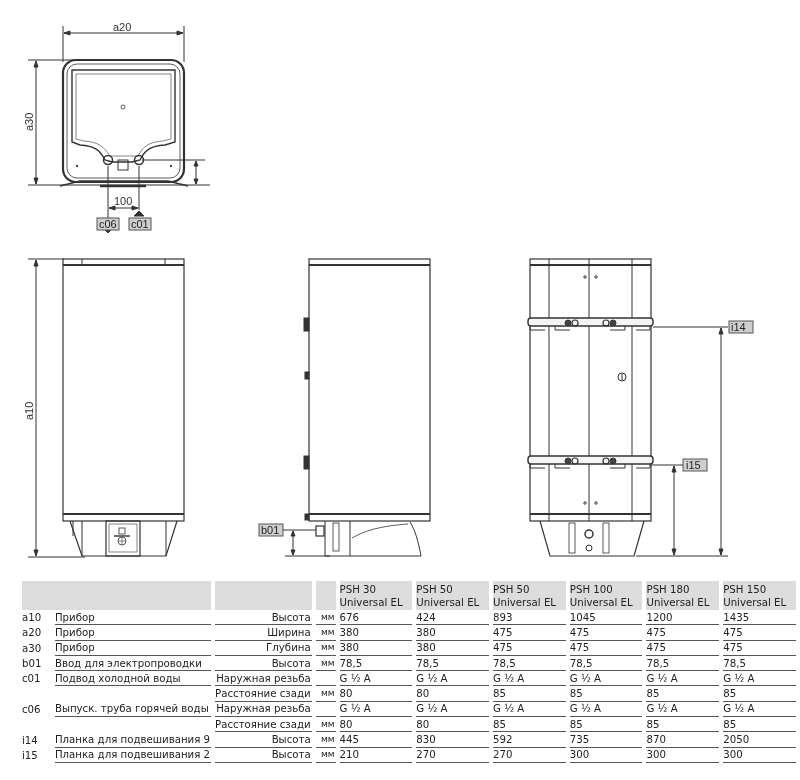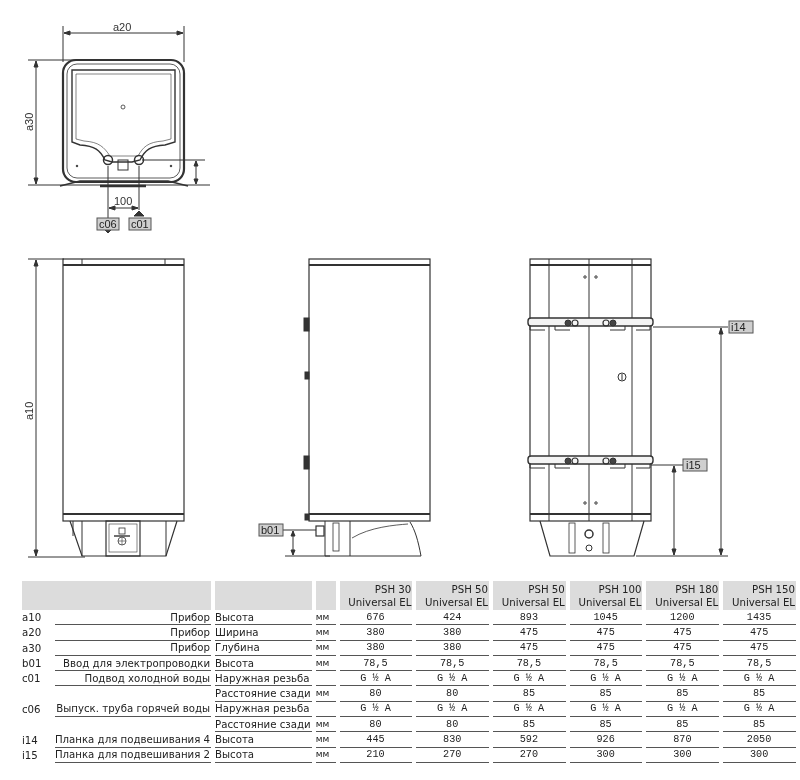--- a/index.html
+++ b/index.html
@@ -6,29 +6,29 @@
   body { width: 800px; height: 780px; position: relative; overflow: hidden;
          font-family: "DejaVu Sans", sans-serif; color: #222; }
   .drawing { position: absolute; left: 0; top: 0; width: 800px; height: 575px; }
   .drawing svg { width: 800px; height: 575px; display: block; }
   .lbl { font-family: "Liberation Sans", sans-serif; font-size: 11px; fill: #333; }
   .tag-text { font-family: "Liberation Sans", sans-serif; font-size: 11px; fill: #222; }
 
   table.spec { position: absolute; left: 22px; top: 581px; border-collapse: separate;
                border-spacing: 4px 0; font-family: "DejaVu Sans", sans-serif;
                font-size: 10.2px; color: #222; margin-left: -4px; }
-  table.spec th { background: #dcdcdc; font-weight: normal; text-align: right;
+  table.spec th { background: #dcdcdc; font-weight: normal; text-align: left;
                   padding: 1px 1px 1px 0; line-height: 13px; height: 27px; vertical-align: bottom; }
   table.spec td { padding: 0 1px 0 0; height: 14.3px; line-height: 13px; border-bottom: 1px solid #555;
                   white-space: nowrap; }
   table.spec td.code { width: 28px; text-align: left; border-bottom: none; padding-left: 0; }
-  table.spec td.name { width: 144px; text-align: right; }
-  table.spec td.param { width: 94px; text-align: left; }
-  table.spec td.unit { width: 19px; text-align: left; font-size: 9px; }
-  table.spec td.val { width: 72px; text-align: center; font-family: Liberation Mono, monospace; }
+  table.spec td.name { width: 144px; text-align: left; }
+  table.spec td.param { width: 94px; text-align: right; }
+  table.spec td.unit { width: 19px; text-align: right; font-size: 9px; }
+  table.spec td.val { width: 72px; text-align: left; }
   .hdr-blank { text-align: left !important; }
 </style>
 </head>
 <body>
 
 <div class="drawing">
 <svg viewBox="0 0 800 575" xmlns="http://www.w3.org/2000/svg">
   <g fill="none" stroke="#333" stroke-width="1">
 
     <g>
@@ -288,27 +288,27 @@
     <td class="unit">мм</td>
     <td class="val">80</td>
     <td class="val">80</td>
     <td class="val">85</td>
     <td class="val">85</td>
     <td class="val">85</td>
     <td class="val">85</td>
   </tr>
       <tr>
     <td class="code" style="border-bottom-width: 1.5px;">i14</td>
-    <td class="name" style="border-bottom-width: 1.5px;">Планка для подвешивания 4</td>
+    <td class="name" style="border-bottom-width: 1.5px;">Планка для подвешивания 9</td>
     <td class="param" style="border-bottom-width: 1.5px;">Высота</td>
     <td class="unit" style="border-bottom-width: 1.5px;">мм</td>
     <td class="val" style="border-bottom-width: 1.5px;">445</td>
     <td class="val" style="border-bottom-width: 1.5px;">830</td>
     <td class="val" style="border-bottom-width: 1.5px;">592</td>
-    <td class="val" style="border-bottom-width: 1.5px;">926</td>
+    <td class="val" style="border-bottom-width: 1.5px;">735</td>
     <td class="val" style="border-bottom-width: 1.5px;">870</td>
     <td class="val" style="border-bottom-width: 1.5px;">2050</td>
   </tr>
       <tr>
     <td class="code" style="border-bottom-width: 1.5px;">i15</td>
     <td class="name" style="border-bottom-width: 1.5px;">Планка для подвешивания 2</td>
     <td class="param" style="border-bottom-width: 1.5px;">Высота</td>
     <td class="unit" style="border-bottom-width: 1.5px;">мм</td>
     <td class="val" style="border-bottom-width: 1.5px;">210</td>
     <td class="val" style="border-bottom-width: 1.5px;">270</td>

